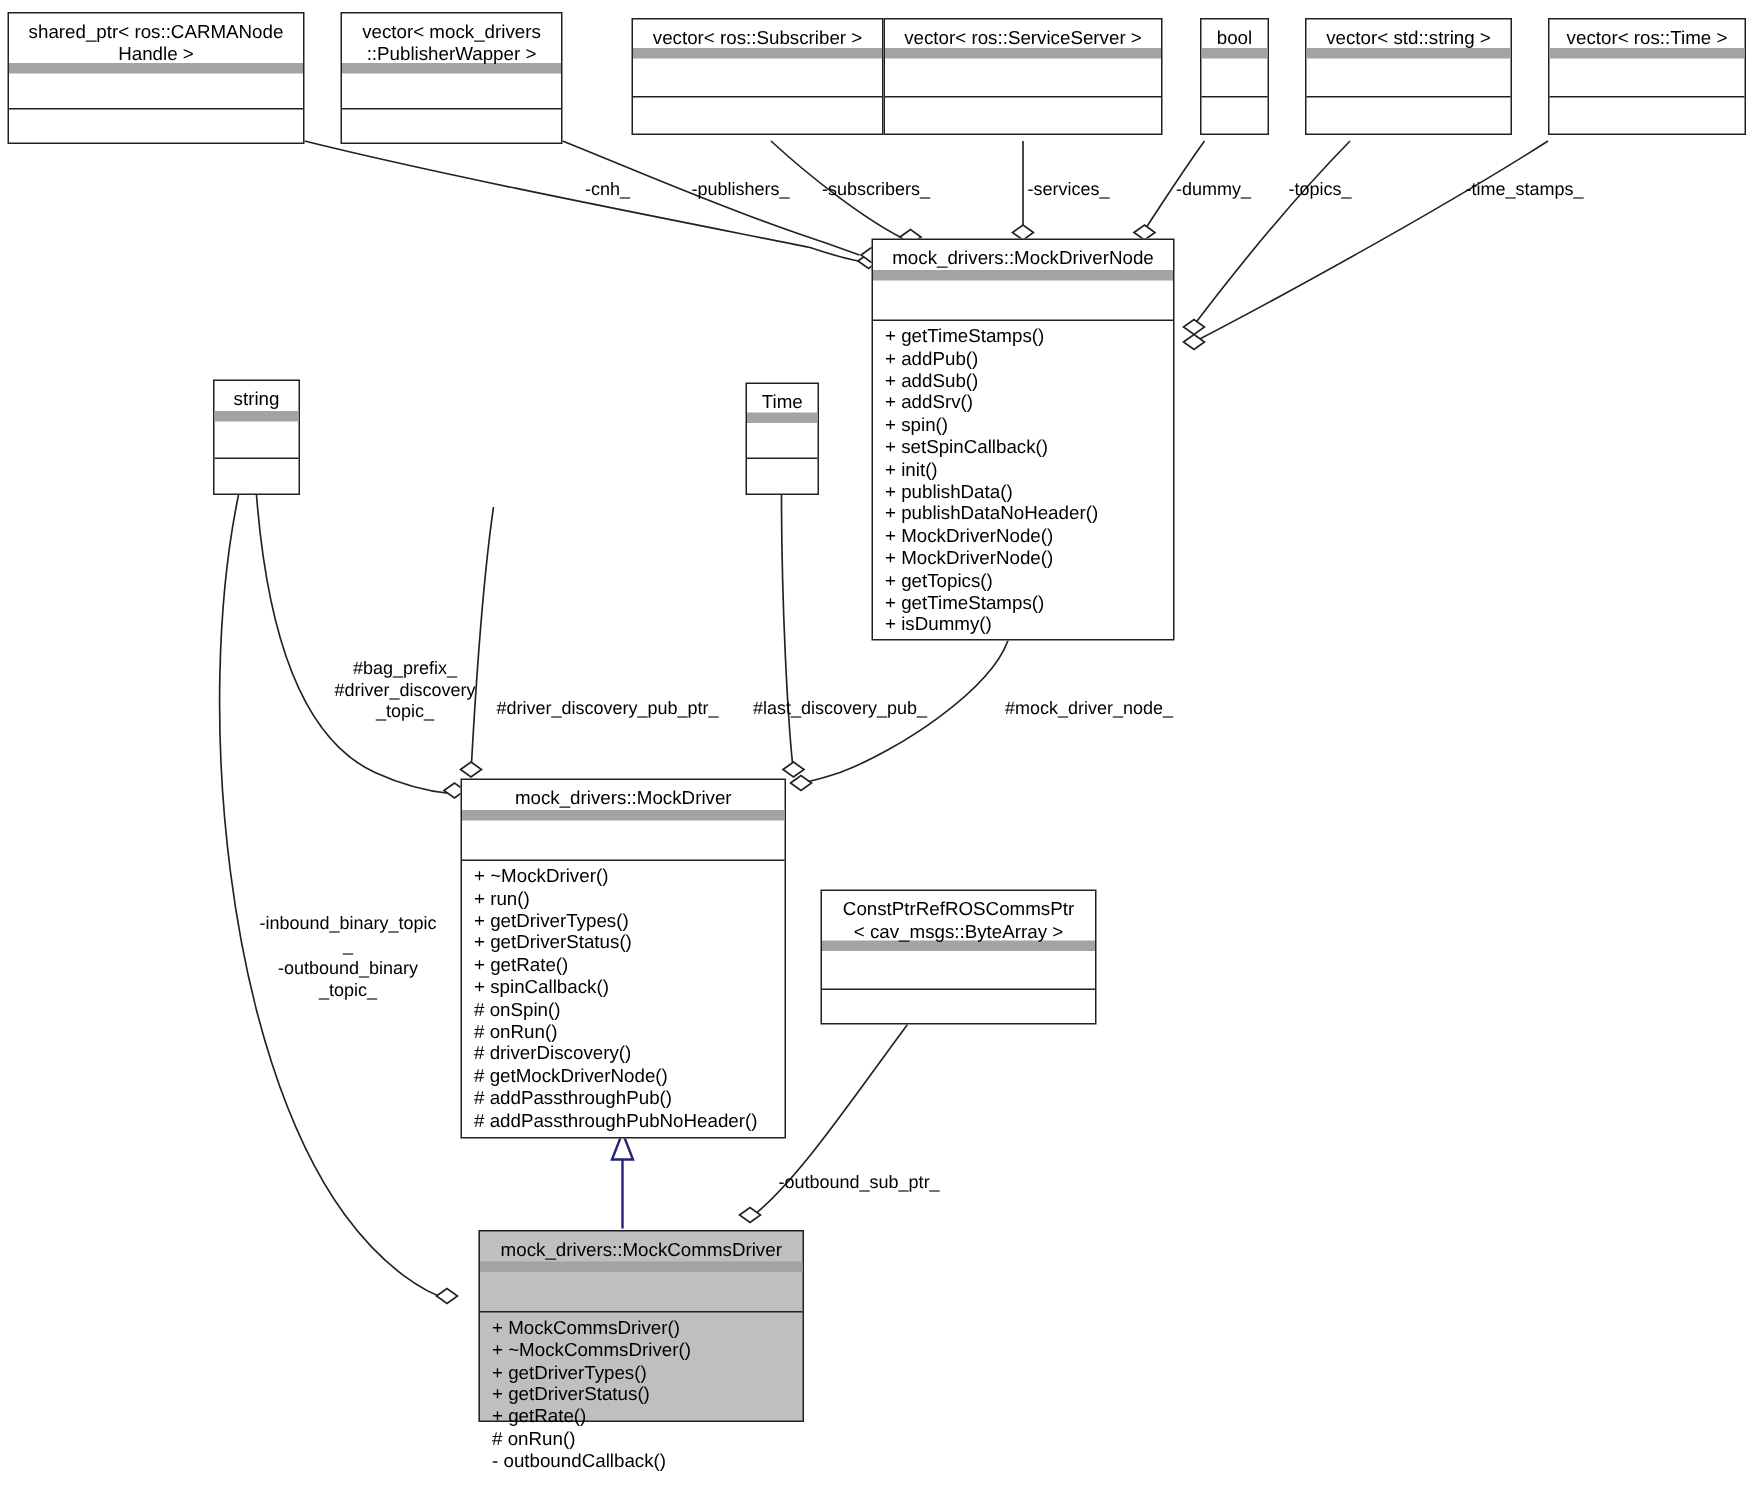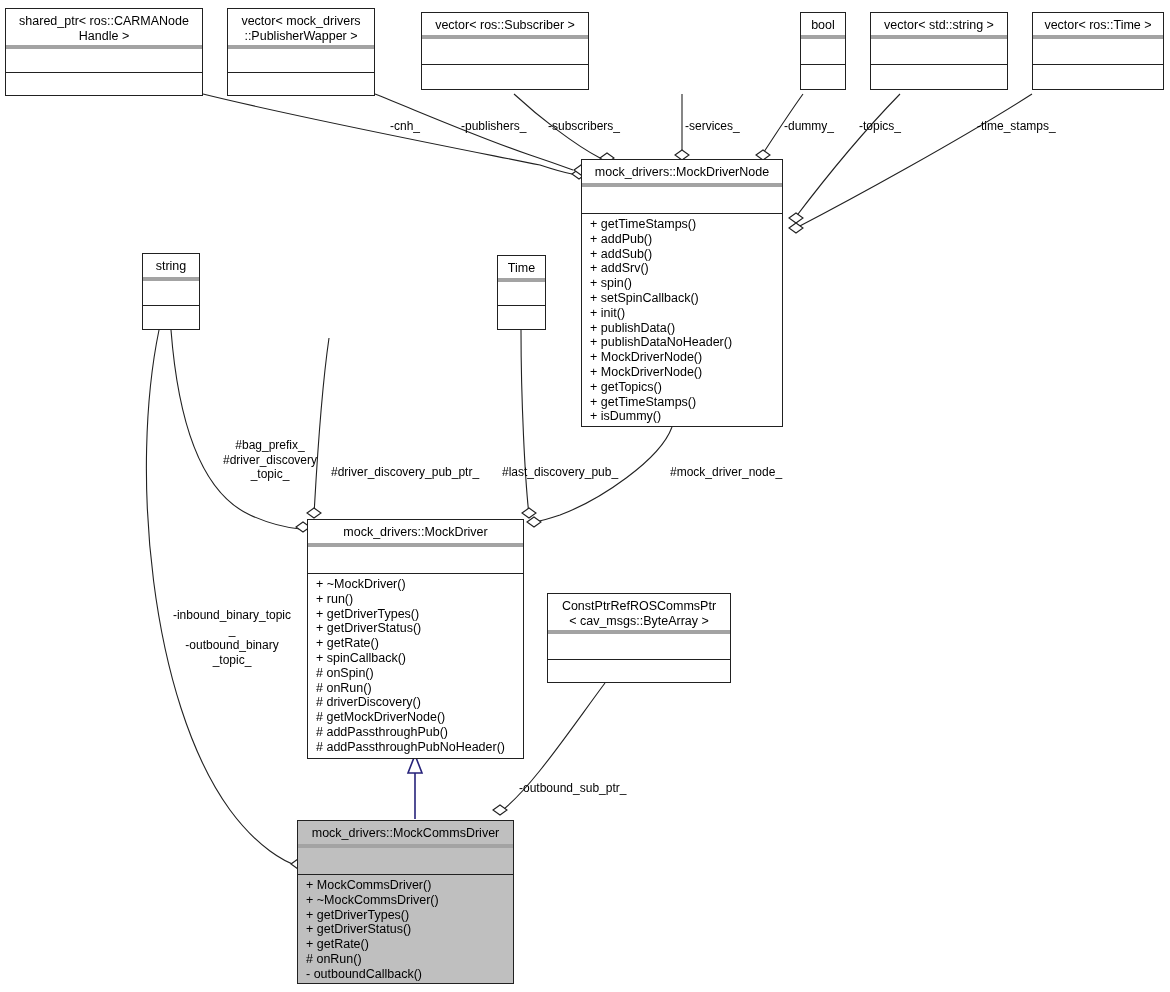--- a/index.html
+++ b/index.html
@@ -33,21 +33,21 @@
   .uml-box.shaded {
     background: #bfbfbf;
   }
   .uml-title {
     box-sizing: border-box;
     text-align: center;
     font-size: 12.5px;
     color: #000000;
     line-height: 14.5px;
     padding: 5px 4px 5px 4px;
-    border-bottom: 4px solid #a3a3a3;
+    border-bottom: 7px solid #a3a3a3;
     white-space: pre-line;
   }
   .uml-attrs {
     box-sizing: border-box;
     border-bottom: 1px solid #212121;
     font-size: 12.5px;
     line-height: 14.5px;
     padding: 0 6px;
   }
   .uml-methods {
@@ -143,20 +143,25 @@
     <div class="uml-attrs" style="height:24px;"></div>
     <div class="uml-methods" style="height:22px;"></div>
   </div>
 
   <div class="uml-box" style="left:397px; top:12px; width:168px; height:78px;margin-left:24px;">
     <div class="uml-title" style="height:26px;">vector&lt; ros::Subscriber &gt;</div>
     <div class="uml-attrs" style="height:26px;"></div>
     <div class="uml-methods" style="height:24px;"></div>
   </div>
 
+  <div class="uml-box" style="left:589px; top:12px; width:186px; height:78px;">
+    <div class="uml-title" style="height:26px;">vector&lt; ros::ServiceServer &gt;</div>
+    <div class="uml-attrs" style="height:26px;"></div>
+    <div class="uml-methods" style="height:24px;"></div>
+  </div>
 
   <div class="uml-box" style="left:800px; top:12px; width:46px; height:78px;">
     <div class="uml-title" style="height:26px;">bool</div>
     <div class="uml-attrs" style="height:26px;"></div>
     <div class="uml-methods" style="height:24px;"></div>
   </div>
 
   <div class="uml-box" style="left:870px; top:12px; width:138px; height:78px;">
     <div class="uml-title" style="height:26px;">vector&lt; std::string &gt;</div>
     <div class="uml-attrs" style="height:26px;"></div>
@@ -222,21 +227,21 @@
     </div>
   </div>
 
   <div class="uml-box" style="left:547px; top:593px; width:184px; height:90px;">
     <div class="uml-title" style="height:40px;">ConstPtrRefROSCommsPtr
 &lt; cav_msgs::ByteArray &gt;</div>
     <div class="uml-attrs" style="height:26px;"></div>
     <div class="uml-methods" style="height:22px;"></div>
   </div>
 
-  <div class="uml-box shaded" style="left:297px; top:820px; width:217px; height:164px;">
+  <div class="uml-box shaded" style="left:319px; top:820px; width:217px; height:128px;">
     <div class="uml-title" style="height:27px;">mock_drivers::MockCommsDriver</div>
     <div class="uml-attrs" style="height:27px;"></div>
     <div class="uml-methods">
       <div>+ MockCommsDriver()</div>
       <div>+ ~MockCommsDriver()</div>
       <div>+ getDriverTypes()</div>
       <div>+ getDriverStatus()</div>
       <div>+ getRate()</div>
       <div># onRun()</div>
       <div>- outboundCallback()</div>

